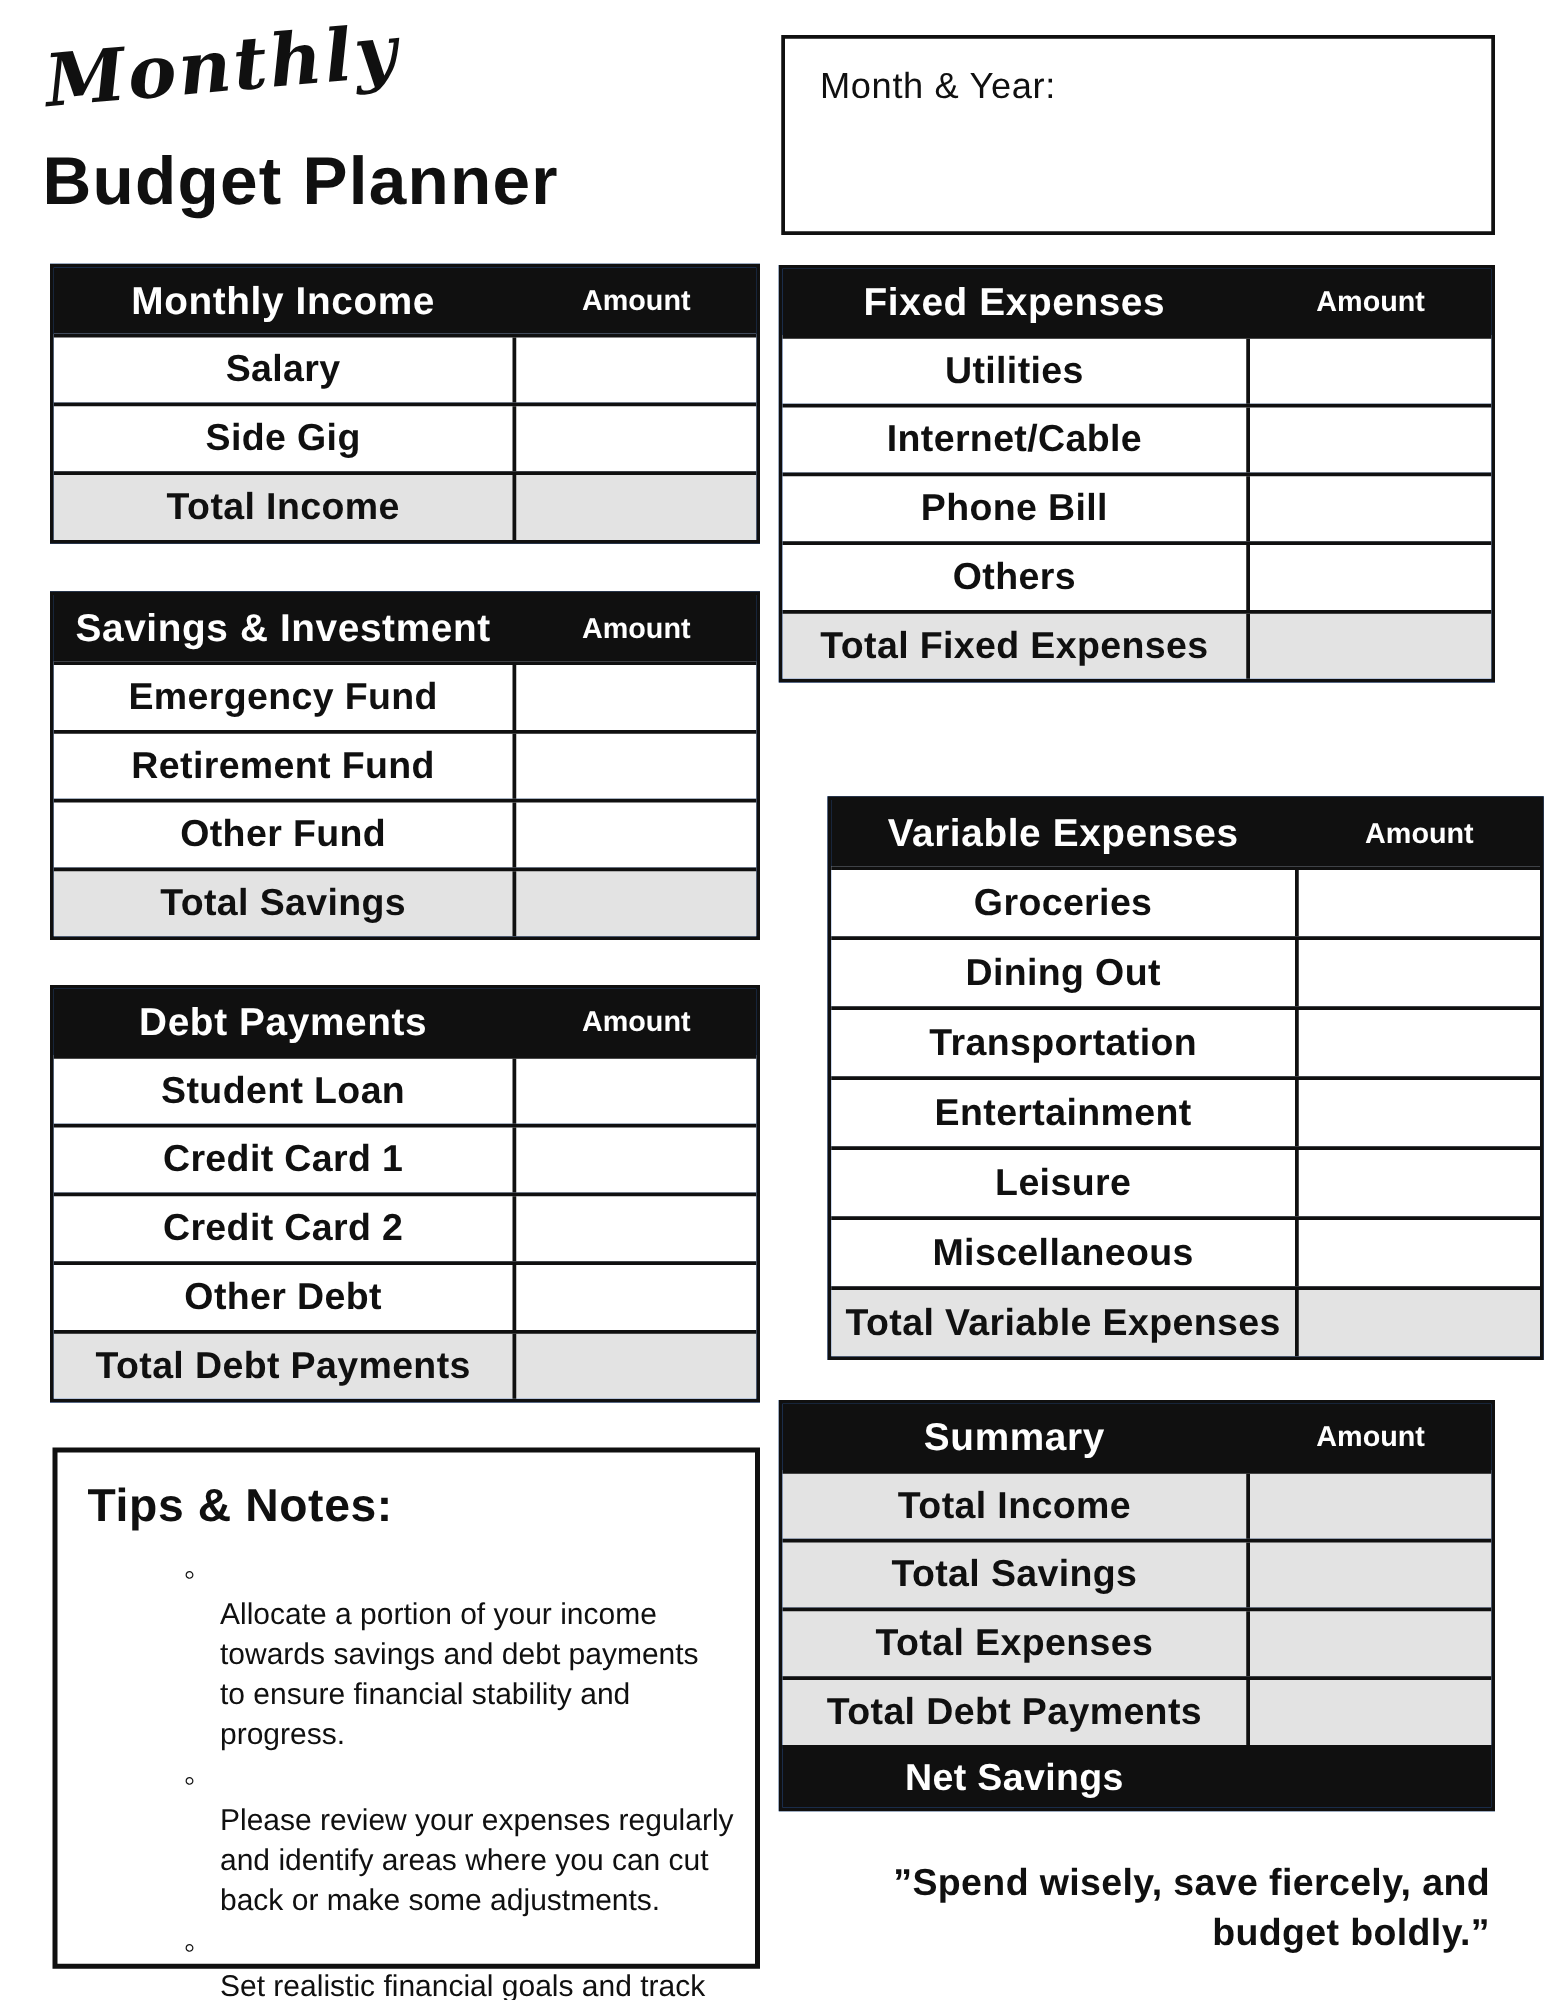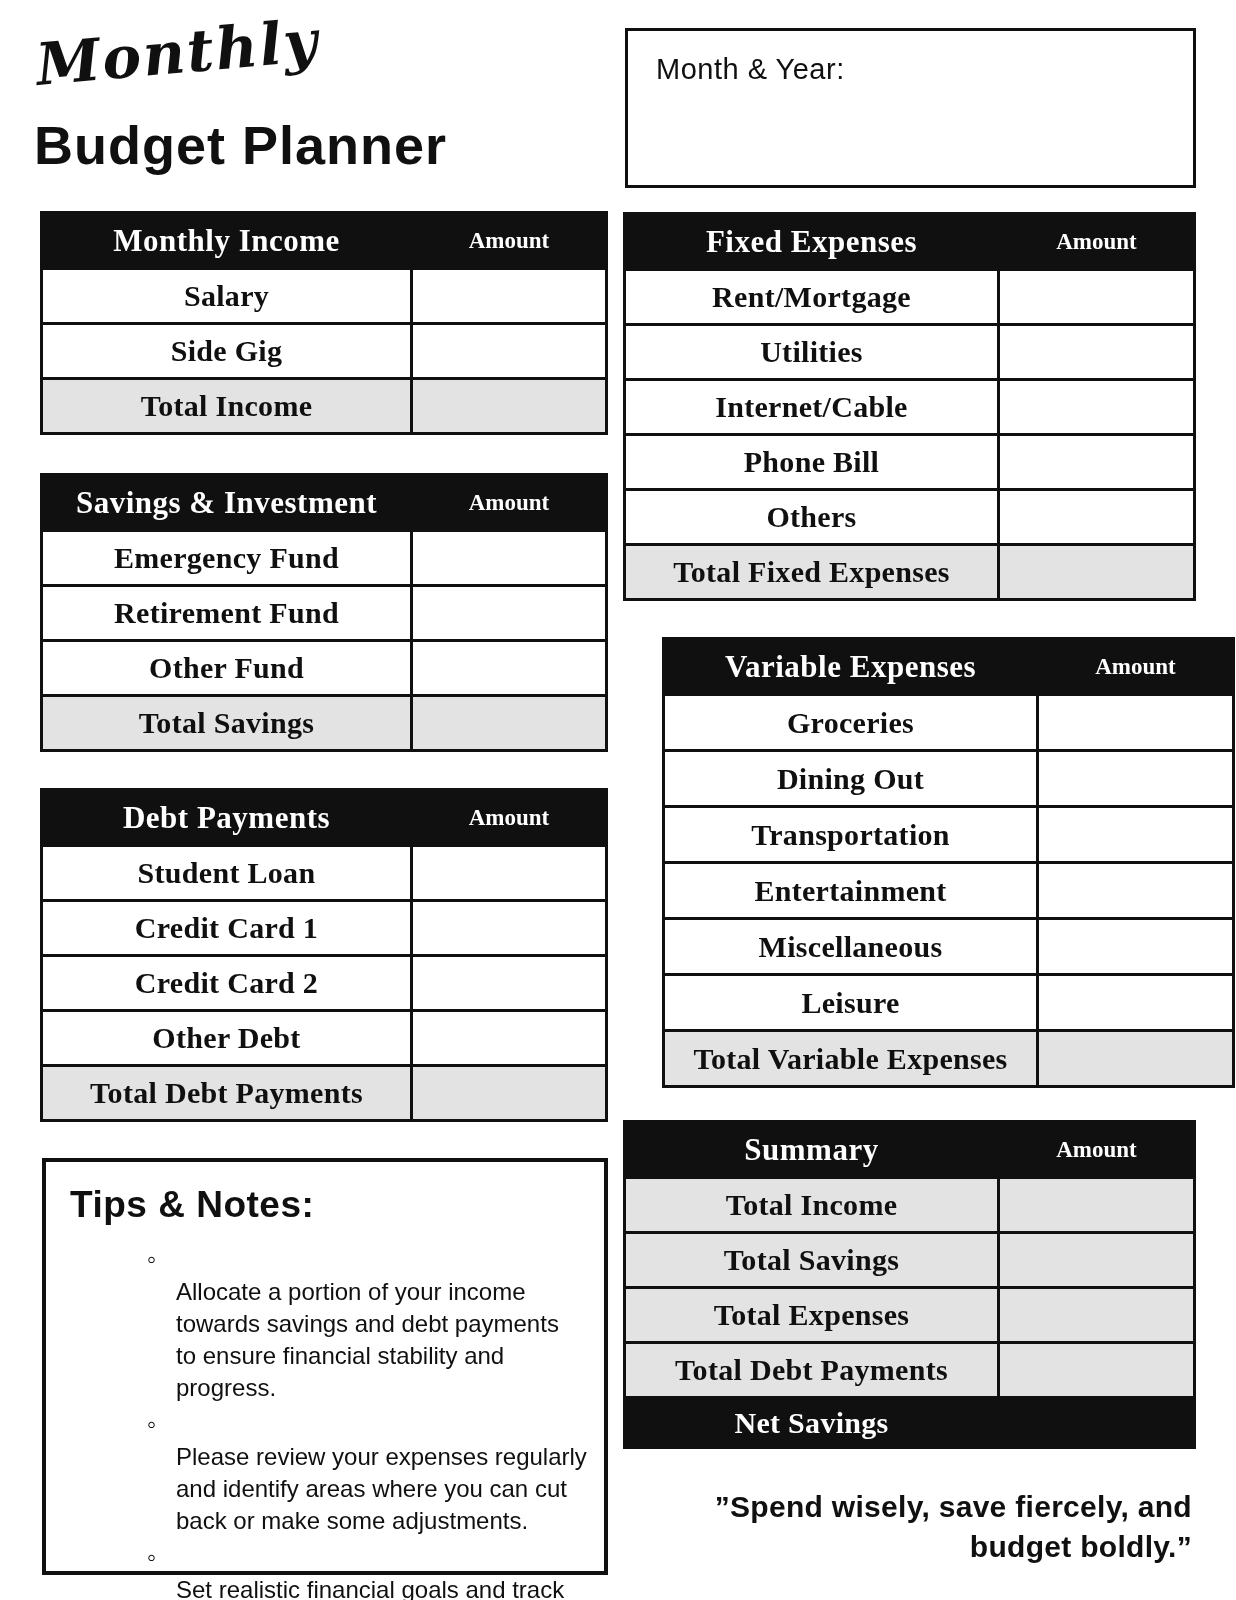--- a/index.html
+++ b/index.html
@@ -34,21 +34,21 @@
     position:absolute;left:625px;top:28px;width:571px;height:160px;
     border:3px solid var(--ink);box-sizing:border-box;background:#fff;
   }
   .my-label{
     position:absolute;left:28px;top:22px;
     font-size:29px;font-weight:normal;letter-spacing:0.5px;
   }
   
   .btable{
     position:absolute;box-sizing:border-box;
-    border:3px solid var(--ink);background:#3b82f6;font-family:Liberation Serif, serif;
+    border:3px solid var(--ink);background:#3b82f6;
   }
   .tbl-left{left:40px;width:568px;}
   .tbl-right{left:623px;width:573px;}
   .thead{
     display:flex;height:53px;background:var(--ink);color:#ffffff;
     align-items:center;box-sizing:border-box;
   }
   .th,.td{
     display:flex;align-items:center;justify-content:center;
     box-sizing:border-box;height:100%;
@@ -184,24 +184,20 @@
       <div class="td cell-amount"></div>
     </div>
   </div>
 
   <div class="btable tbl-right" style="top:212px;">
     <div class="thead">
       <div class="th cell-label">Fixed Expenses</div>
       <div class="th cell-amount">Amount</div>
     </div>
     <div class="trow">
-      <div class="td cell-label">Rent/Mortgage</div>
-      <div class="td cell-amount"></div>
-    </div>
-    <div class="trow">
       <div class="td cell-label">Utilities</div>
       <div class="td cell-amount"></div>
     </div>
     <div class="trow">
       <div class="td cell-label">Internet/Cable</div>
       <div class="td cell-amount"></div>
     </div>
     <div class="trow">
       <div class="td cell-label">Phone Bill</div>
       <div class="td cell-amount"></div>
@@ -231,25 +227,25 @@
     </div>
     <div class="trow">
       <div class="td cell-label">Transportation</div>
       <div class="td cell-amount"></div>
     </div>
     <div class="trow">
       <div class="td cell-label">Entertainment</div>
       <div class="td cell-amount"></div>
     </div>
     <div class="trow">
+      <div class="td cell-label">Leisure</div>
+      <div class="td cell-amount"></div>
+    </div>
+    <div class="trow">
       <div class="td cell-label">Miscellaneous</div>
-      <div class="td cell-amount"></div>
-    </div>
-    <div class="trow">
-      <div class="td cell-label">Leisure</div>
       <div class="td cell-amount"></div>
     </div>
     <div class="trow total">
       <div class="td cell-label">Total Variable Expenses</div>
       <div class="td cell-amount"></div>
     </div>
   </div>
 
   <div class="btable tbl-right" style="top:1120px;">
     <div class="thead">

